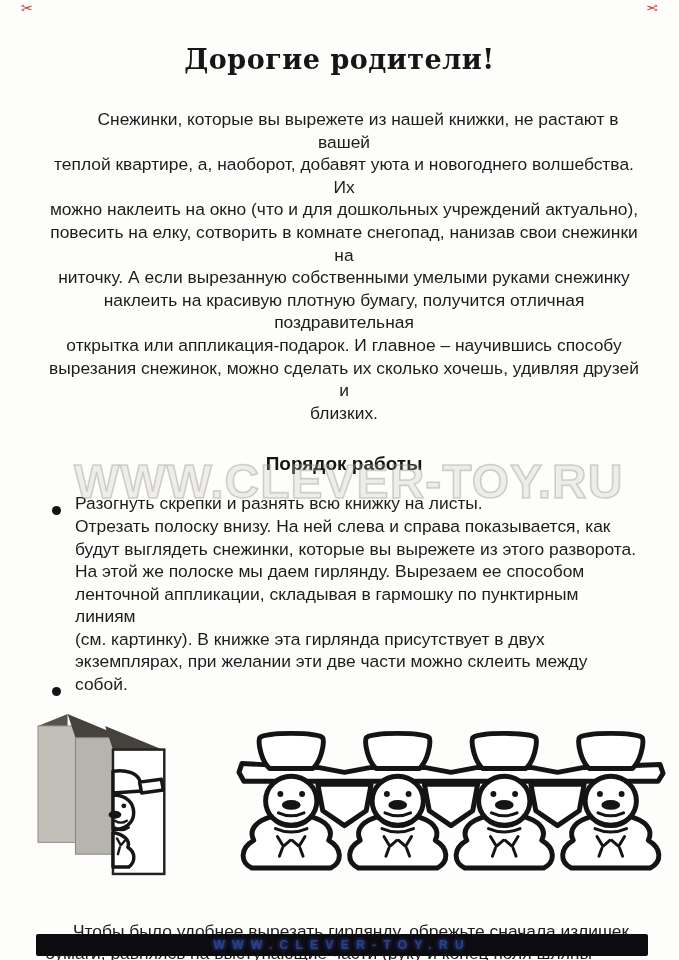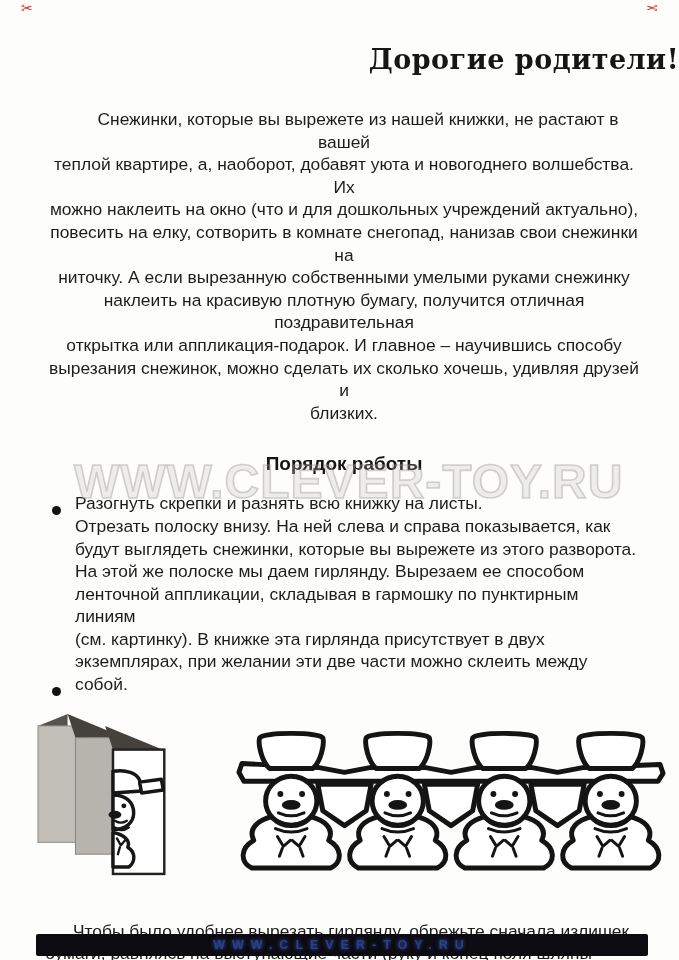--- a/index.html
+++ b/index.html
@@ -14,21 +14,21 @@
   }
   .corner-mark{
     position:absolute;top:1px;
     font-size:14px;color:#d03028;line-height:1;
     user-select:none;
   }
   .corner-mark.left{left:21px;}
   .corner-mark.right{right:21px;transform:scaleX(-1);}
   .title{
     margin:44px 0 0 0;
-    text-align:right;
+    text-align:center;
     font-family:"DejaVu Serif","Liberation Serif",serif;
     font-weight:bold;
     font-size:27px;
     letter-spacing:0.5px;
     color:#161616;
   }
   .content{padding:0 36px 0 45px;}
   .body-text{
     font-size:17.4px;
     line-height:22.6px;

